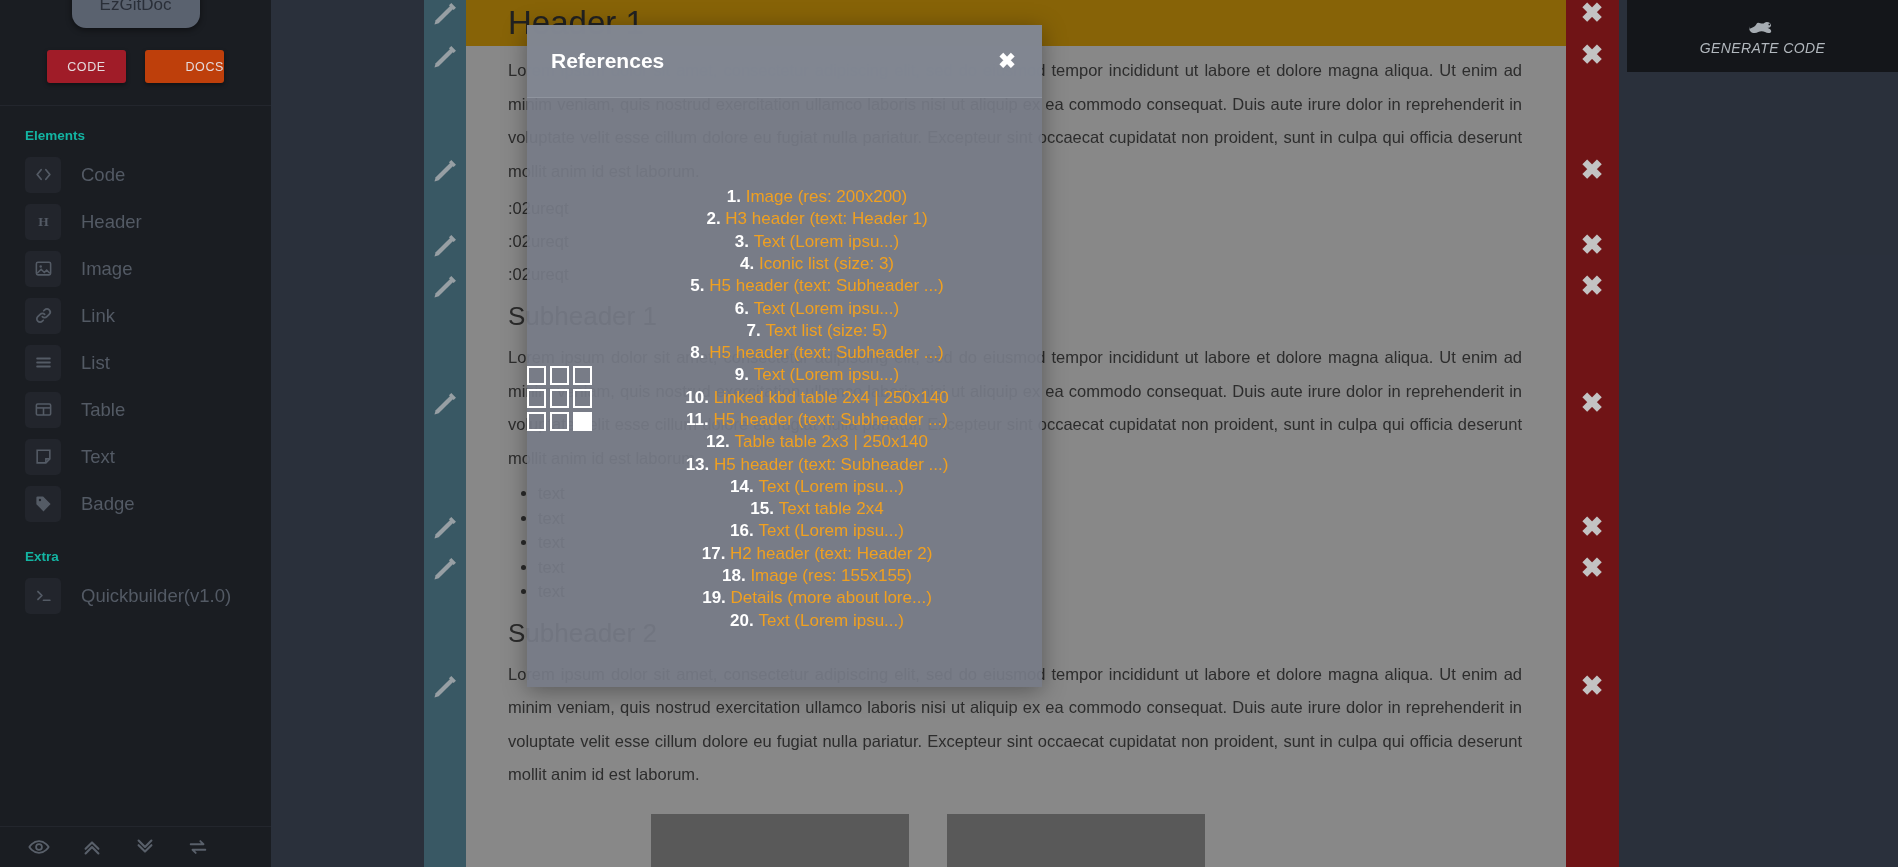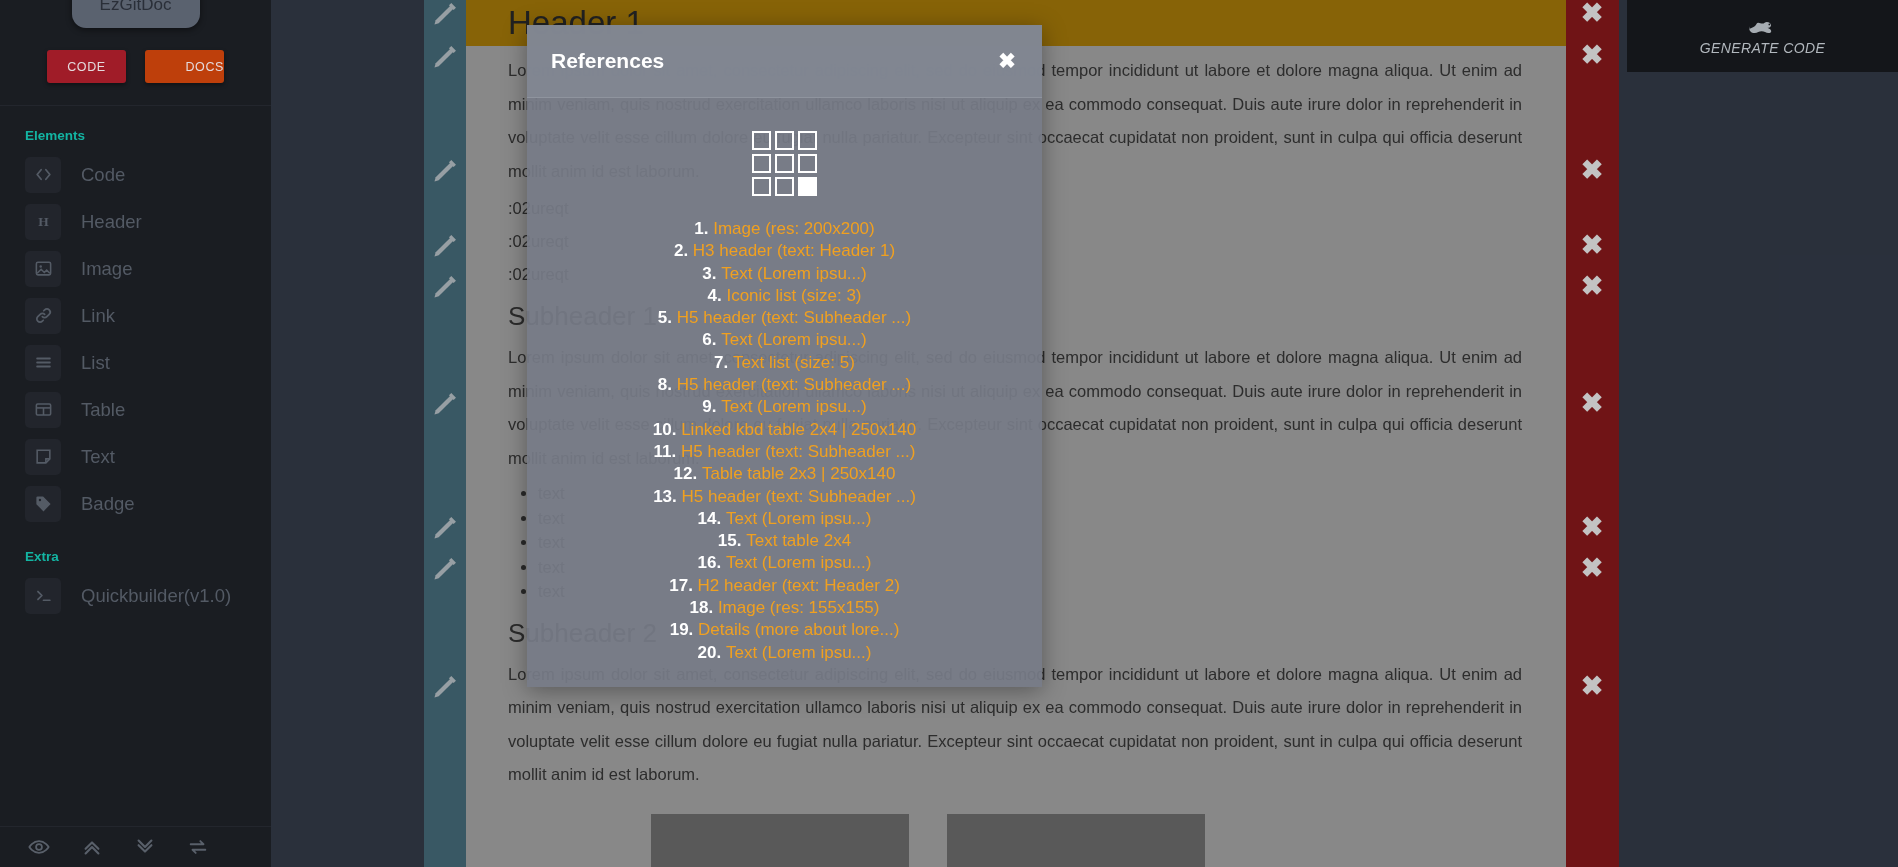--- a/index.html
+++ b/index.html
@@ -177,21 +177,21 @@
     flex: 1 1 auto;
   }
   #modal-close {
     color: #fff; font-size: 21px; cursor: pointer;
     width: 26px; height: 26px; line-height: 24px; text-align: center;
     background: none; border: none; font-family: "Liberation Sans", sans-serif;
     font-weight: bold;
   }
   #modal-body {
     flex: 1 1 auto; overflow: hidden;
-    display: flex; flex-direction: column; align-items: center;
+    display: flex; align-items: center;
     padding-top: 33px;
   }
   #grid-icon {
     display: grid;
     grid-template-columns: repeat(3, 19px);
     grid-template-rows: repeat(3, 19px);
     gap: 4px;
     margin-bottom: 22px;
   }
   #grid-icon i {

